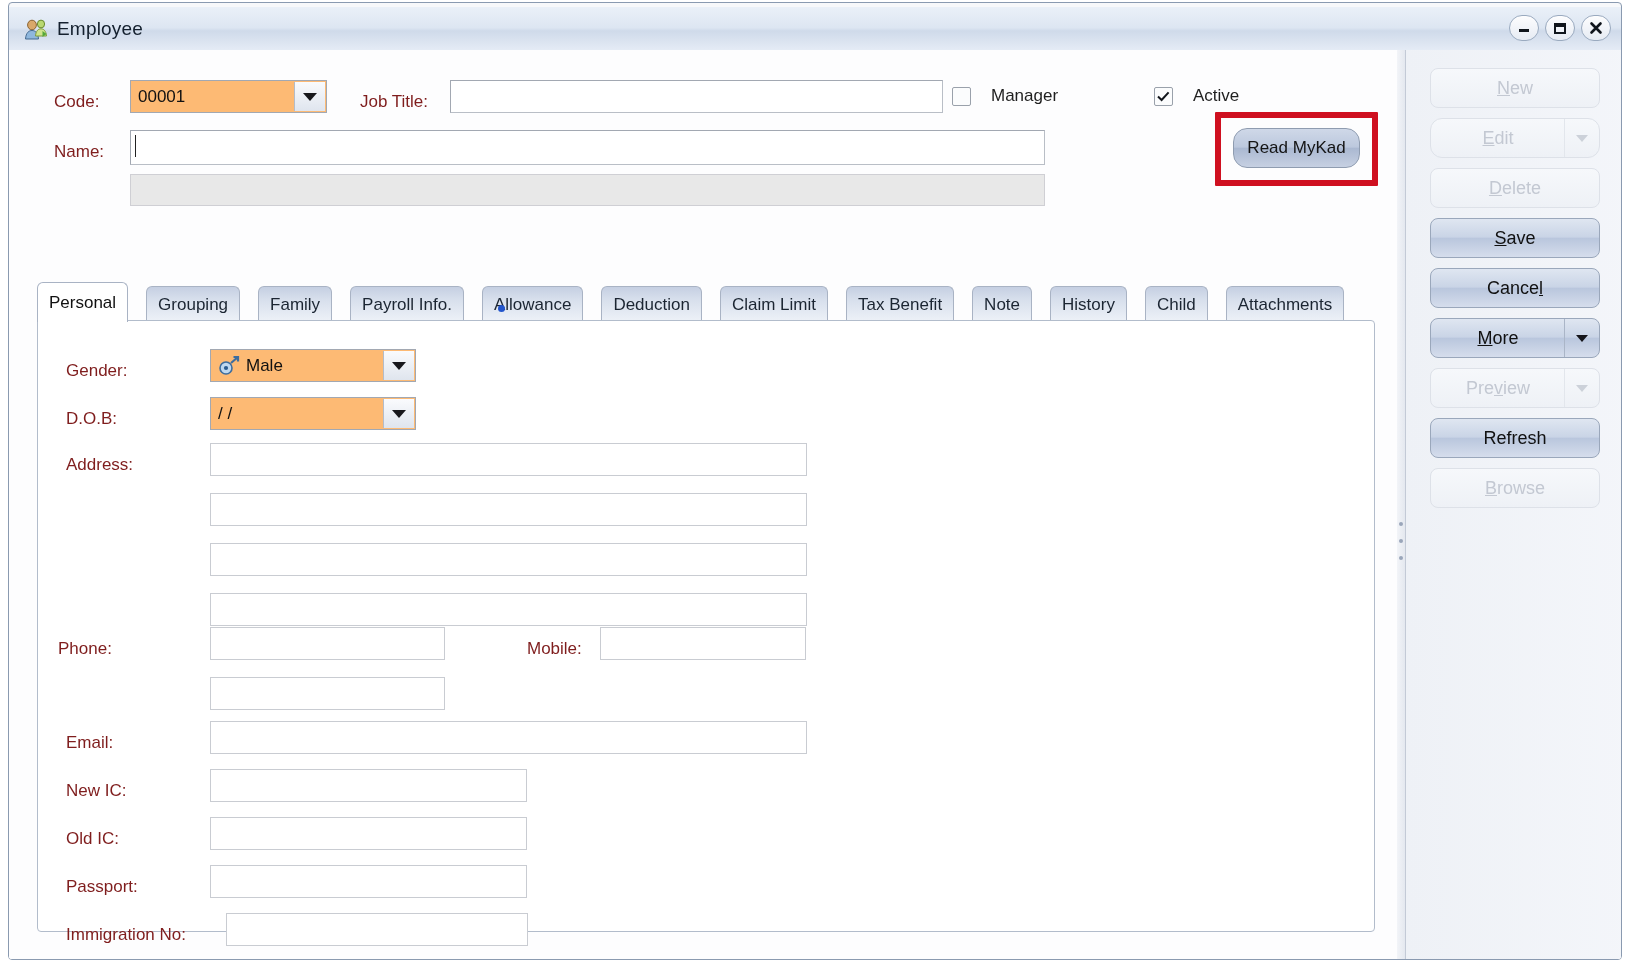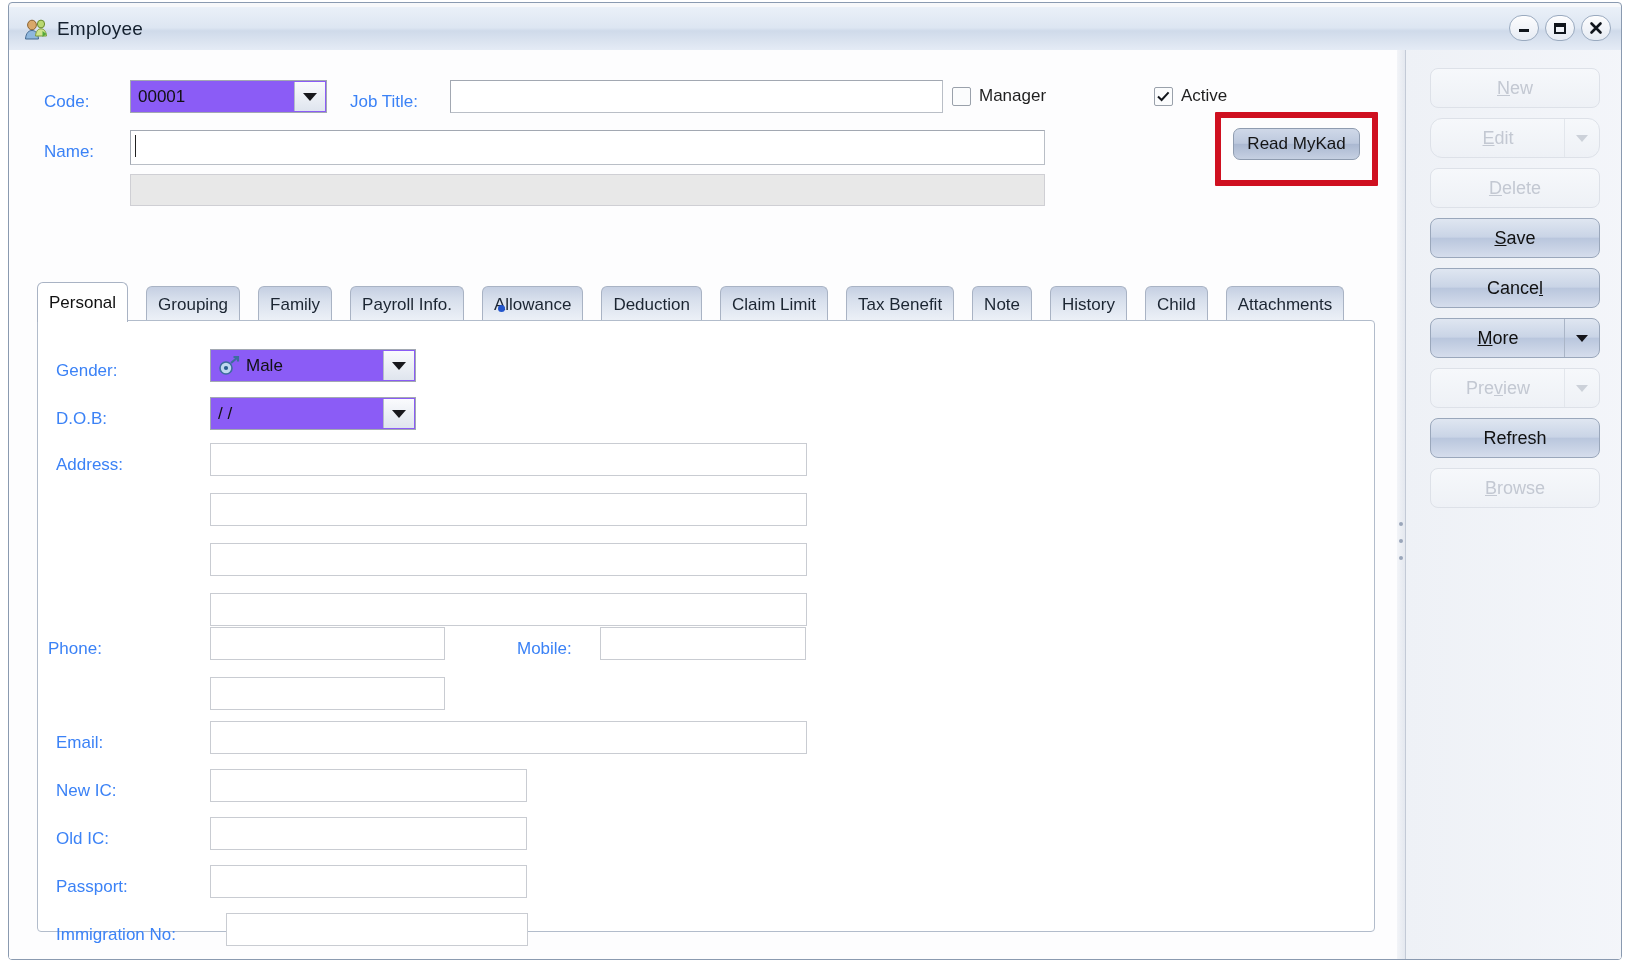--- a/index.html
+++ b/index.html
@@ -48,70 +48,70 @@
     position:absolute;left:0;top:47px;right:0;bottom:0;
     background:#fcfcfd;
   }
   .form-region{
     position:absolute;left:0;top:0;width:1388px;height:911px;
     background:#fdfdfe;
     box-sizing:border-box;
   }
   
   .lbl{
-    position:absolute;font-size:17px;color:#3b82f6;white-space:nowrap;
+    position:absolute;font-size:17px;color:#7f1d1d;white-space:nowrap;margin-left:10px;
   }
   .tb{
     position:absolute;box-sizing:border-box;
     background:#ffffff;
     border:1px solid #b9bec6;
     border-top-color:#a2a8b2;
     border-left-color:#a2a8b2;
   }
   .tb.disabled{ background:#e8e8e8; border-color:#cfcfd4; }
   .tb.light{ border-color:#c9ccd2; }
   .tb .caret{
     position:absolute;left:4px;top:4px;width:1px;height:22px;background:#222;
   }
   .combo{
     position:absolute;box-sizing:border-box;
-    background:#8b5cf6;border:1px solid #a2a8b2;
+    background:#fdba74;border:1px solid #a2a8b2;
     display:flex;align-items:center;
   }
   .combo .val{padding-left:7px;font-size:17px;color:#111;}
   .combo .arrow{
     position:absolute;right:1px;top:1px;bottom:1px;width:30px;
     background:linear-gradient(to bottom,#fafbfd,#dfe5ee);
     border-left:1px solid #b4bcc8;
     display:flex;align-items:center;justify-content:center;
   }
   .arrow-gl{
     width:0;height:0;border-left:7px solid transparent;border-right:7px solid transparent;
     border-top:8px solid #18181c;
   }
   .gender-icon{margin-left:7px;width:22px;height:20px;display:inline-block;}
 
   
-  .cbwrap{position:absolute;display:flex;align-items:center;gap:8px;}
+  .cbwrap{position:absolute;display:flex;align-items:center;gap:20px;}
   .cbox{
     width:19px;height:19px;box-sizing:border-box;
     border:1px solid #9aa1ab;background:#fbfcfd;border-radius:2px;
     display:flex;align-items:center;justify-content:center;
   }
   .cbox svg{display:block;}
   .cblabel{font-size:17px;color:#1f1f1f;}
 
   
   .redbox{
     position:absolute;left:1206px;top:62px;width:163px;height:74px;
     border:6px solid #cf1020;box-sizing:border-box;border-radius:1px;
   }
   .btn-mykad{
-    position:absolute;left:1224px;top:78px;width:127px;height:32px;
-    border-radius:7px;box-sizing:border-box;
+    position:absolute;left:1224px;top:78px;width:127px;height:40px;
+    border-radius:14px;box-sizing:border-box;
     border:1px solid #8f9cb0;
     background:linear-gradient(to bottom,#cfd8e8 0%,#bcc8dd 48%,#aab8d1 50%,#c6d0e2 100%);
     color:#141414;font-size:17px;
     display:flex;align-items:center;justify-content:center;
   }
 
   
   .tabstrip{
     position:absolute;left:28px;top:232px;display:flex;align-items:flex-end;gap:18px;text-align:right;
   }

